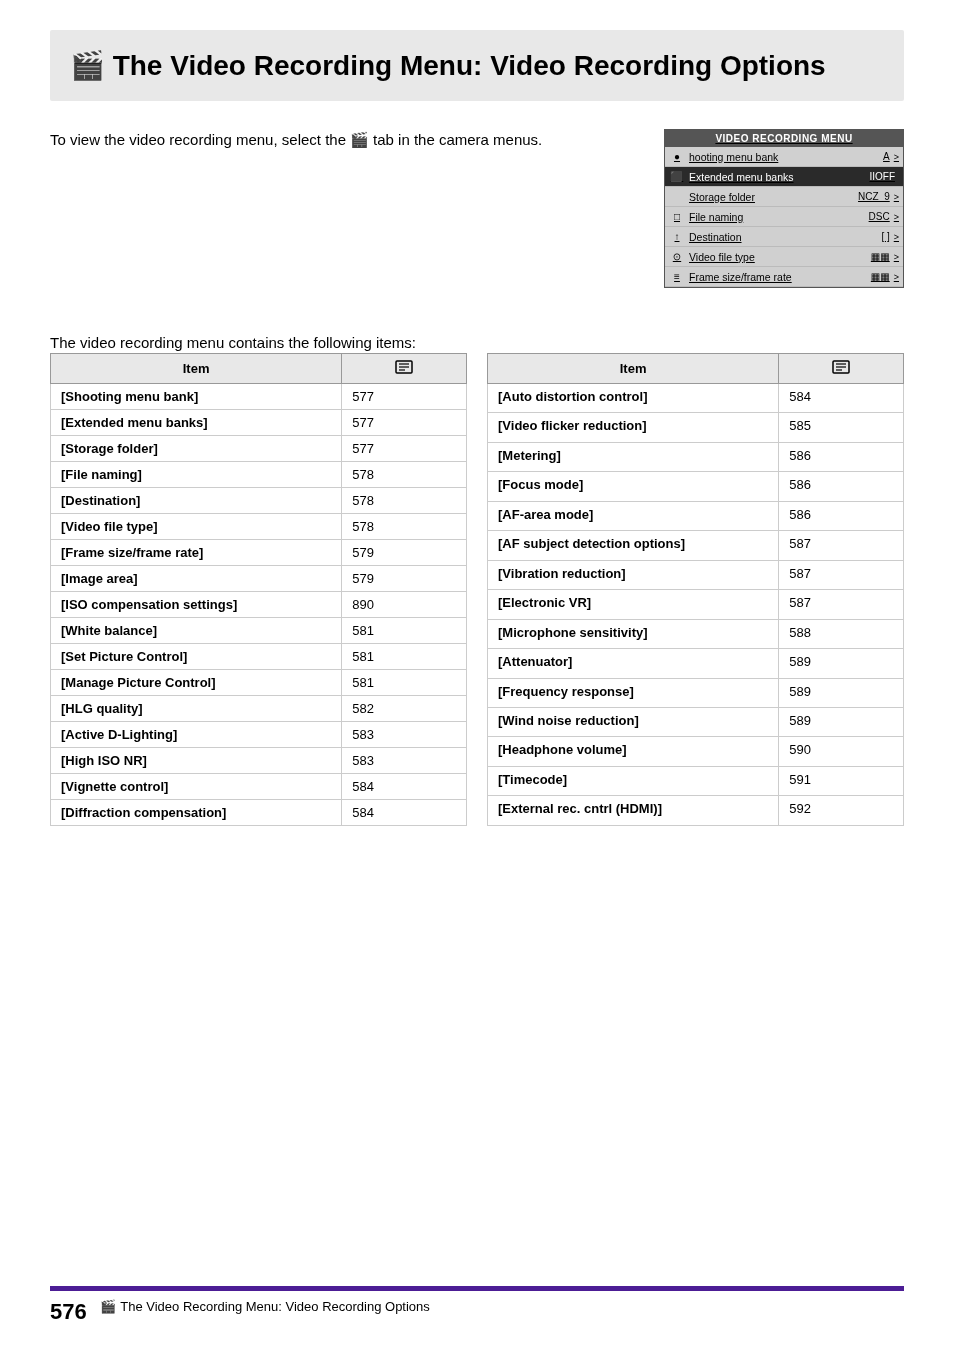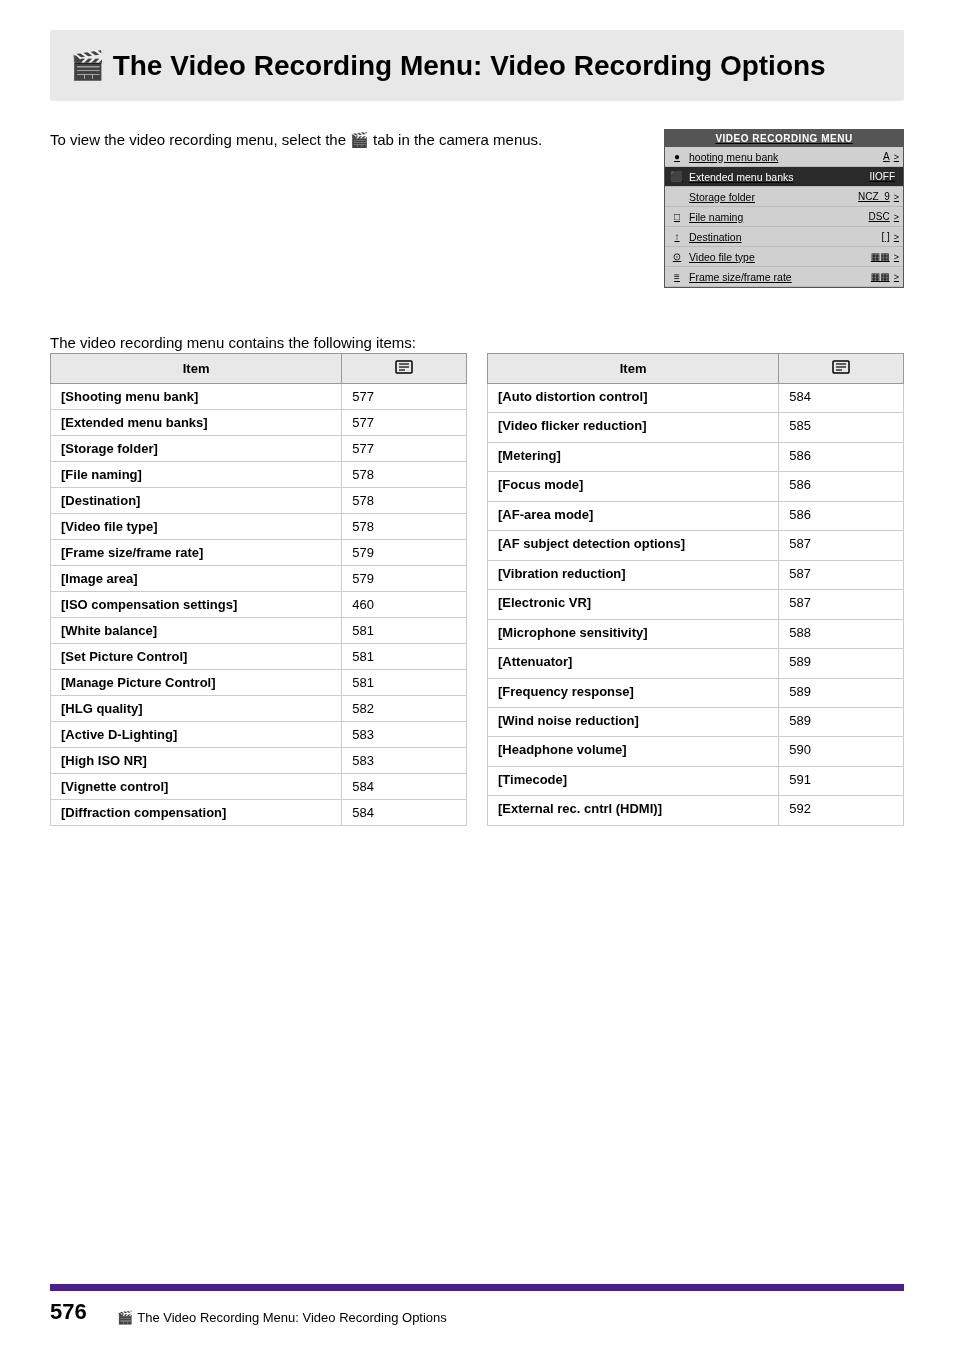--- a/index.html
+++ b/index.html
@@ -130,25 +130,24 @@
     .table-half td.page-num {
     }
 
     
     .page-footer {
       position: absolute;
       bottom: 20px;
       left: 50px;
       right: 50px;
       display: flex;
-      align-items: flex-end;
-      border-top: 7px solid #4c1d95;
+      align-items: flex-start;
+      border-top: 5px solid #4c1d95;
       padding-top: 8px;
       font-size: 13px;
-      gap: 17px;
     }
     .page-number {
       font-size: 22px;
       font-weight: bold;
       margin-right: 14px;
     }
     .footer-text {
       font-size: 13px;
     }
 
@@ -271,21 +270,21 @@
         <tr>
           <td class="item-text">[Frame size/frame rate]</td>
           <td class="page-num">579</td>
         </tr>
         <tr>
           <td class="item-text">[Image area]</td>
           <td class="page-num">579</td>
         </tr>
         <tr>
           <td class="item-text">[ISO compensation settings]</td>
-          <td class="page-num">460</td>
+          <td class="page-num">890</td>
         </tr>
         <tr>
           <td class="item-text">[White balance]</td>
           <td class="page-num">581</td>
         </tr>
         <tr>
           <td class="item-text">[Set Picture Control]</td>
           <td class="page-num">581</td>
         </tr>
         <tr>

